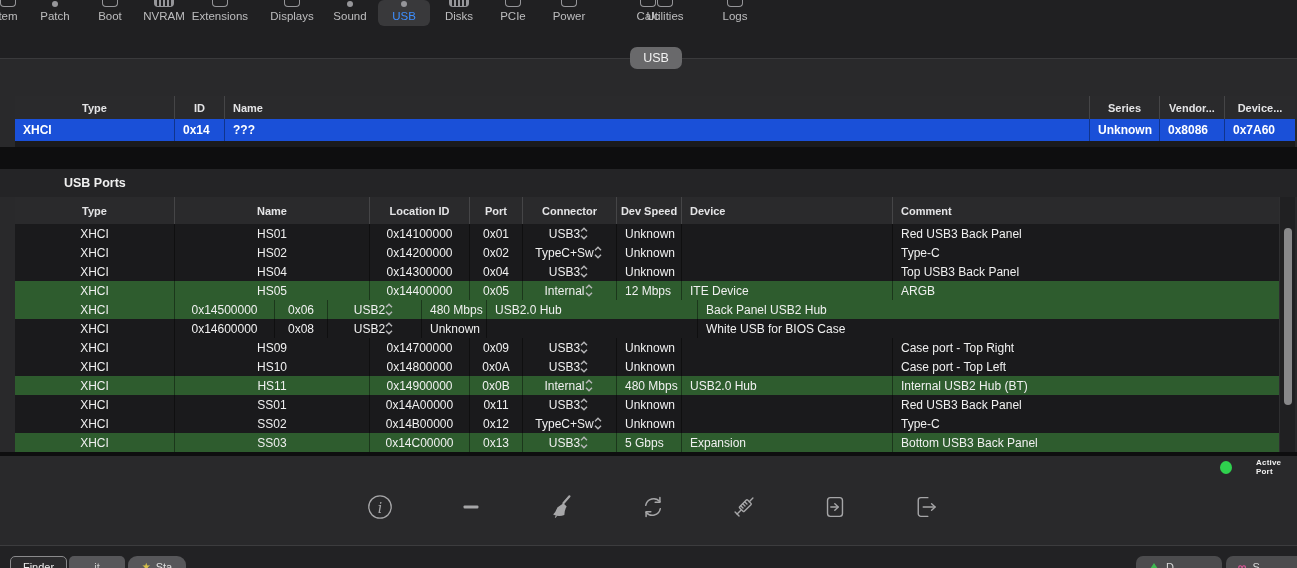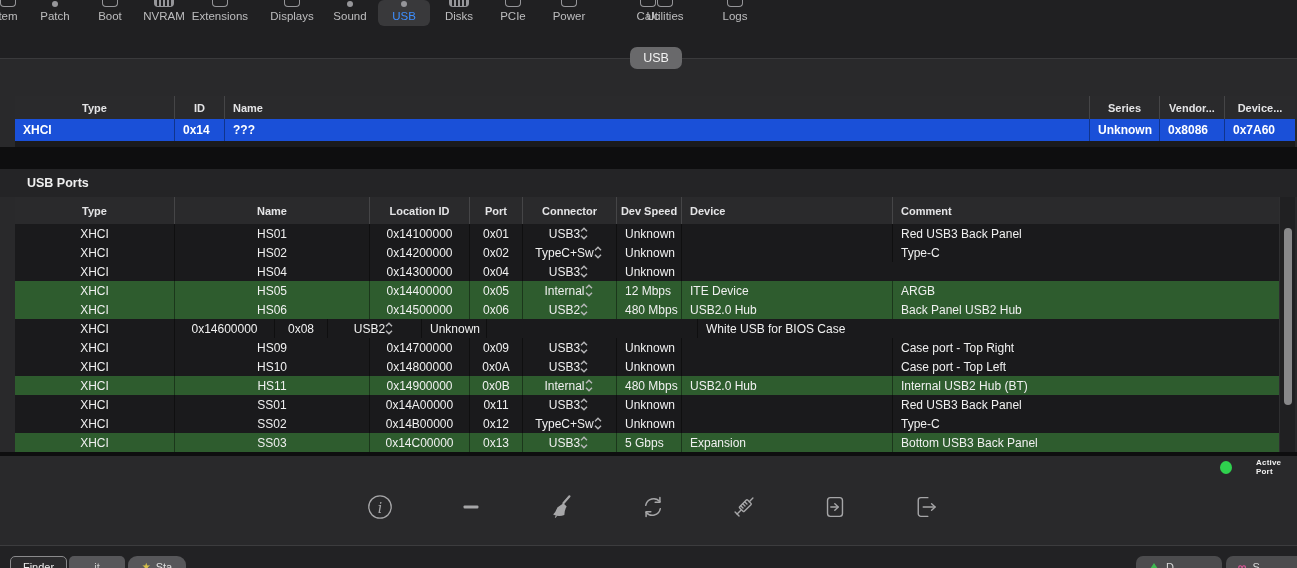--- a/index.html
+++ b/index.html
@@ -32,21 +32,21 @@
   .ctl-table { position:absolute; left:15px; top:96px; width:1280px; }
   .ctl-head { height:23px; }
   .ctl-row { display:flex; height:22px; align-items:center; background:#1a50d8; font-size:12px; font-weight:bold; color:#fff; }
   .ctl-row > div { padding-left:8px; border-right:1px solid rgba(0,0,0,0.35); height:100%; display:flex; align-items:center; overflow:hidden; white-space:nowrap; }
   .ctl-row > div:last-child { border-right:none; }
   .ctl-strip { height:6px; background:#1a1a1c; }
   .cw-type{width:160px} .cw-id{width:50px} .cw-name{width:865px} .cw-series{width:70px} .cw-vendor{width:65px} .cw-device{width:70px}
 
   .black-band { position:absolute; left:0; top:147px; width:1297px; height:22px; background:#0e0e0f; }
   .section-band { position:absolute; left:0; top:169px; width:1297px; height:28px; background:#242426; display:flex; align-items:center; }
-  .section-title { font-size:12.5px; font-weight:bold; color:#f0f0f0; padding-left:27px; }
+  .section-title { font-size:12.5px; font-weight:bold; color:#f0f0f0; padding-left:16px;margin-left:48px; }
 
   
   .ports-table { position:absolute; left:15px; top:197px; width:1264px; }
   .ports-head { height:27px; }
   .prow { display:flex; height:19px; align-items:center; background:#1a1a1c; font-size:12px; color:#f0f0f0; }
   .prow.active { background:#2e5c2e; }
   .prow > div { height:100%; display:flex; align-items:center; justify-content:center; border-right:1px solid rgba(0,0,0,0.4); overflow:hidden; white-space:nowrap; }
   .prow > div:last-child { border-right:none; }
   .prow > div.left { justify-content:flex-start; padding-left:8px; }
   .pw-type{width:160px} .pw-name{width:195px} .pw-loc{width:100px} .pw-port{width:53px}
@@ -235,20 +235,21 @@
             <span>USB3</span>
             <span class="stepper">
               <svg width="8" height="13" viewBox="0 0 8 13">
                 <polyline points="1,4.2 4,1.2 7,4.2" fill="none" stroke="#b8b8ba" stroke-width="1.4"></polyline>
                 <polyline points="1,8.8 4,11.8 7,8.8" fill="none" stroke="#b8b8ba" stroke-width="1.4"></polyline>
               </svg>
             </span>
           </div>
           <div class="pw-speed left">Unknown</div>
           <div class="pw-dev left"></div>
+          <div class="pw-comment left">Top USB3 Back Panel</div>
         </div>
 
         <div class="prow active">
           <div class="pw-type">XHCI</div>
           <div class="pw-name">HS05</div>
           <div class="pw-loc">0x14400000</div>
           <div class="pw-port">0x05</div>
           <div class="pw-conn conn-cell">
             <span>Internal</span>
             <span class="stepper">
@@ -258,21 +259,20 @@
               </svg>
             </span>
           </div>
           <div class="pw-speed left">12 Mbps</div>
           <div class="pw-dev left">ITE Device</div>
           <div class="pw-comment left">ARGB</div>
         </div>
 
         <div class="prow active">
           <div class="pw-type">XHCI</div>
-          <div class="pw-name">HS06</div>
           <div class="pw-loc">0x14500000</div>
           <div class="pw-port">0x06</div>
           <div class="pw-conn conn-cell">
             <span>USB2</span>
             <span class="stepper">
               <svg width="8" height="13" viewBox="0 0 8 13">
                 <polyline points="1,4.2 4,1.2 7,4.2" fill="none" stroke="#b8b8ba" stroke-width="1.4"></polyline>
                 <polyline points="1,8.8 4,11.8 7,8.8" fill="none" stroke="#b8b8ba" stroke-width="1.4"></polyline>
               </svg>
             </span>

